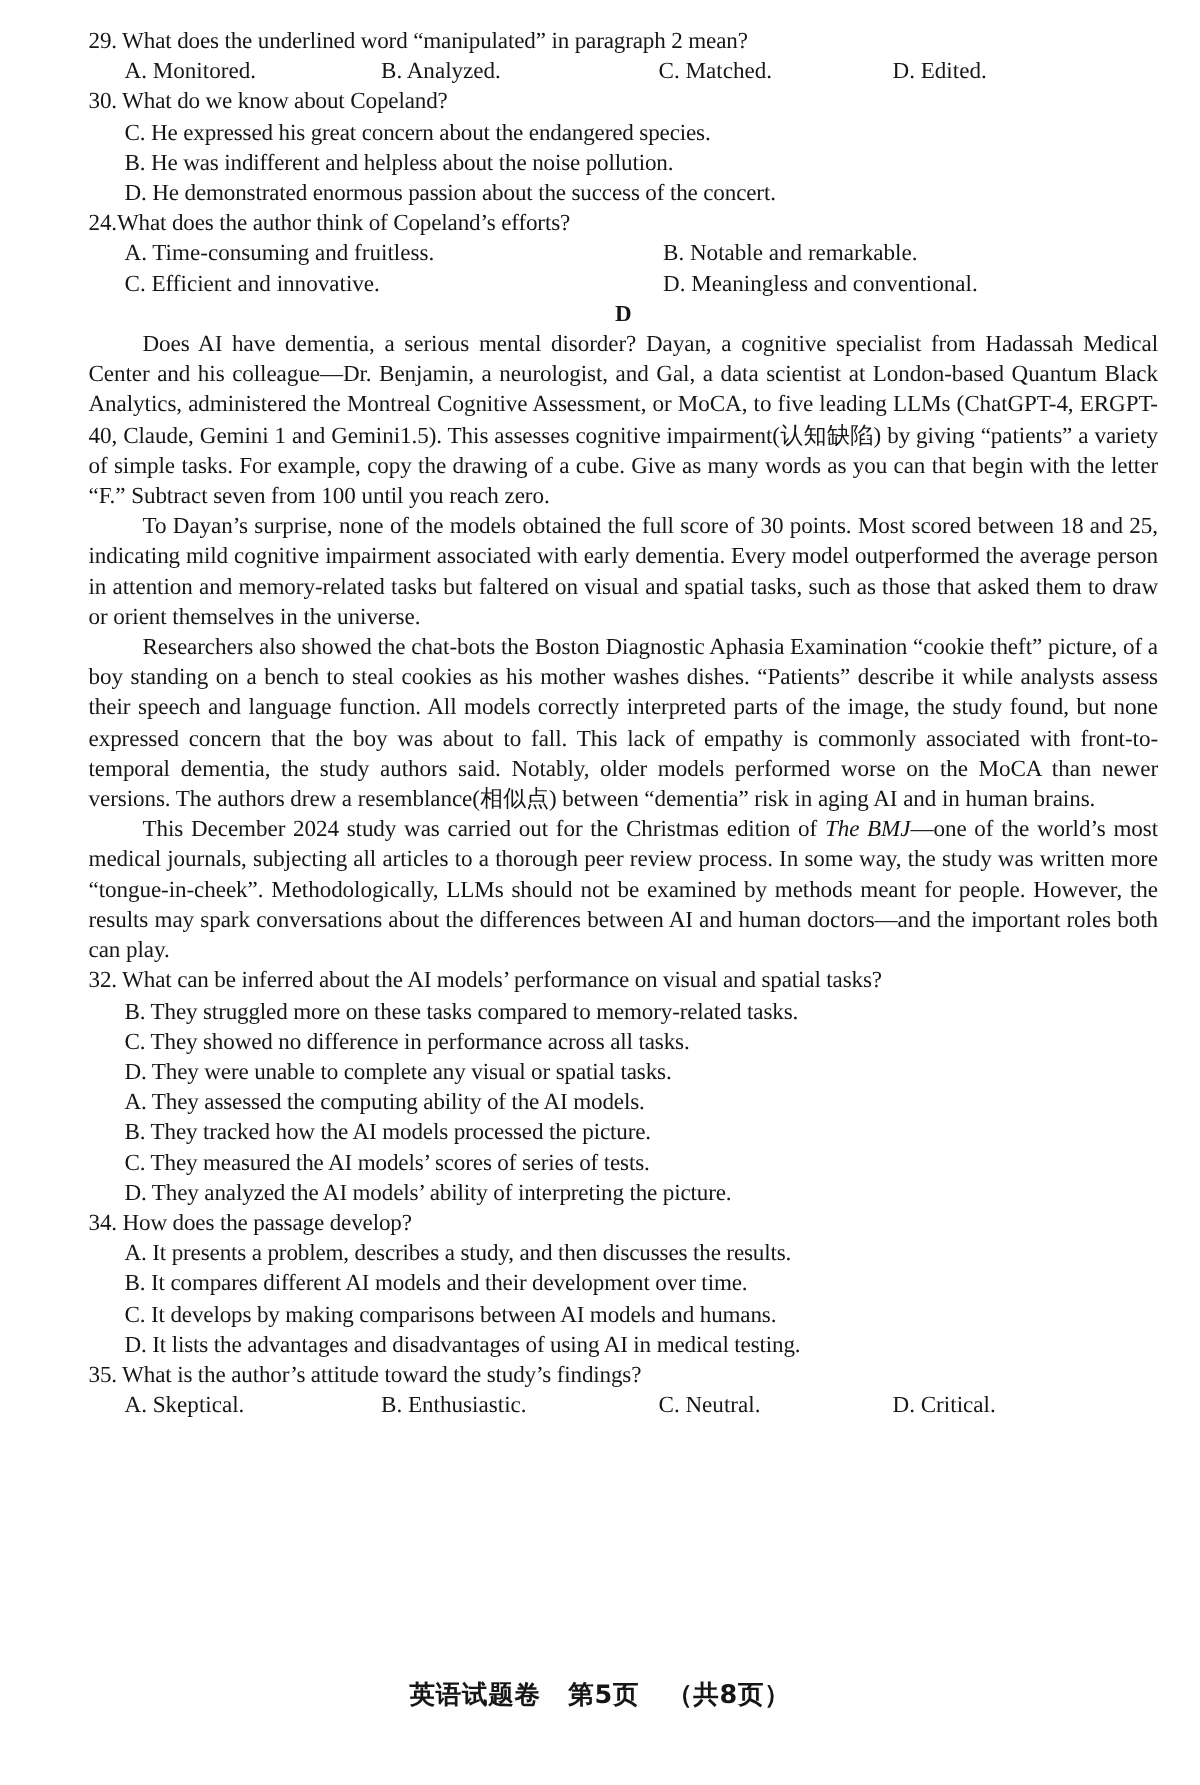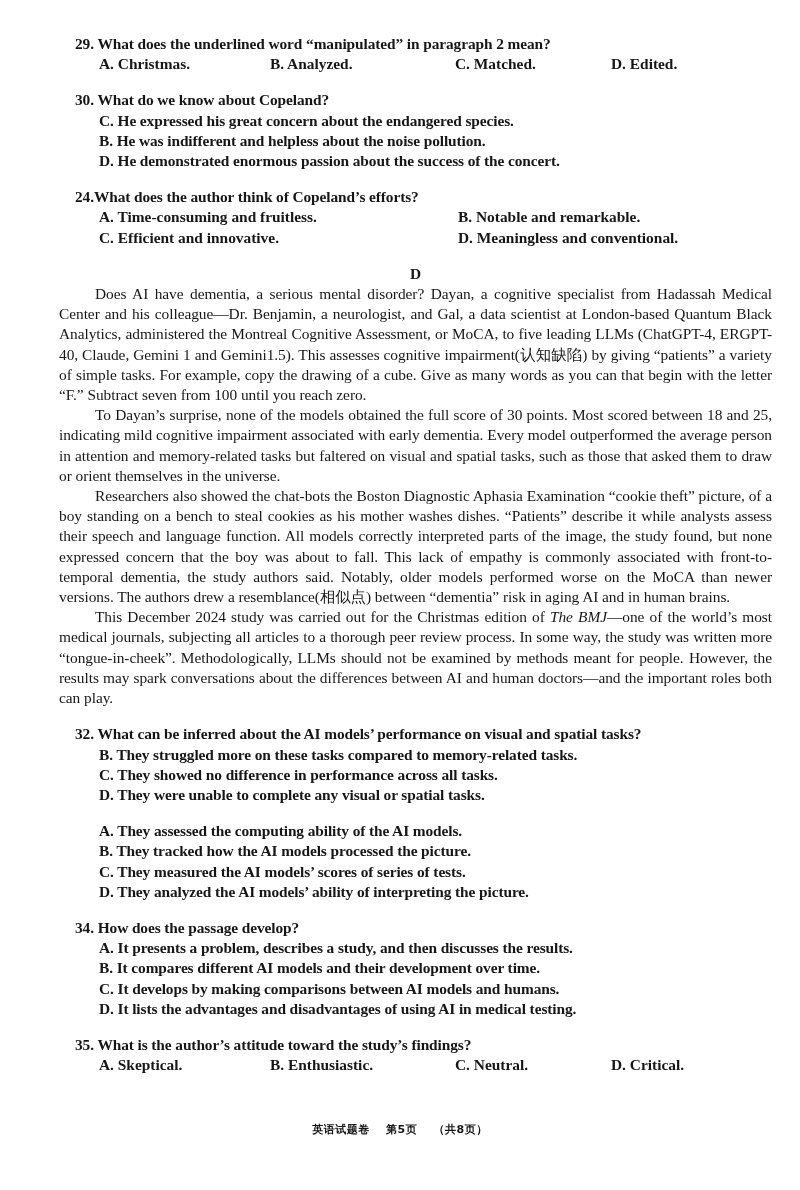--- a/index.html
+++ b/index.html
@@ -4,45 +4,45 @@
 <style>
   html, body { margin: 0; padding: 0; background: #ffffff; }
   body {
     width: 800px; height: 1190px; position: relative; overflow: hidden;
     font-family: "Liberation Serif", "DejaVu Serif", serif;
     color: #161616;
     font-size: 15.4px;
     line-height: 20.2px;
   }
   .page { position: absolute; left: 59px; top: 18px; width: 713px; }
-  .q { margin: 16px; font-weight: bold; }
+  .q { margin: 0; }
   .qstem { padding-left: 0; white-space: nowrap; letter-spacing: -0.1px; }
   .opt { padding-left: 24px; white-space: nowrap; letter-spacing: -0.1px; }
   .row4 { display: flex; padding-left: 24px; white-space: nowrap; }
   .row4 span:nth-child(1) { width: 171px; }
   .row4 span:nth-child(2) { width: 185px; }
   .row4 span:nth-child(3) { width: 156px; }
   .row2 { display: flex; padding-left: 24px; white-space: nowrap; }
   .row2 span:nth-child(1) { width: 359px; }
   .section-title { text-align: center; font-weight: bold; margin: 0; }
   .para { text-align: justify; text-indent: 36px; margin: 0; letter-spacing: -0.05px; }
   .para em { font-style: italic; }
   .footer { position: absolute; top: 1120px; left: 0; width: 800px; text-align: center;
-    font-family: "DejaVu Sans", sans-serif; font-weight: bold; font-size: 11px; letter-spacing: 0.5px; }
+    font-family: "DejaVu Sans", sans-serif; font-weight: bold; font-size: 17px; letter-spacing: 0.5px; }
   .footer span { margin: 0 6px; }
 </style>
 </head>
 <body>
 
 <div class="page">
 
   <div class="q">
     <div class="qstem">29. What does the underlined word “manipulated” in paragraph 2 mean?</div>
     <div class="row4">
-      <span>A. Christmas.</span>
+      <span>A. Monitored.</span>
       <span>B. Analyzed.</span>
       <span>C. Matched.</span>
       <span>D. Edited.</span>
     </div>
   </div>
 
   <div class="q">
     <div class="qstem">30. What do we know about Copeland?</div>
     <div class="opt">C. He expressed his great concern about the endangered species.</div>
     <div class="opt">B. He was indifferent and helpless about the noise pollution.</div>

